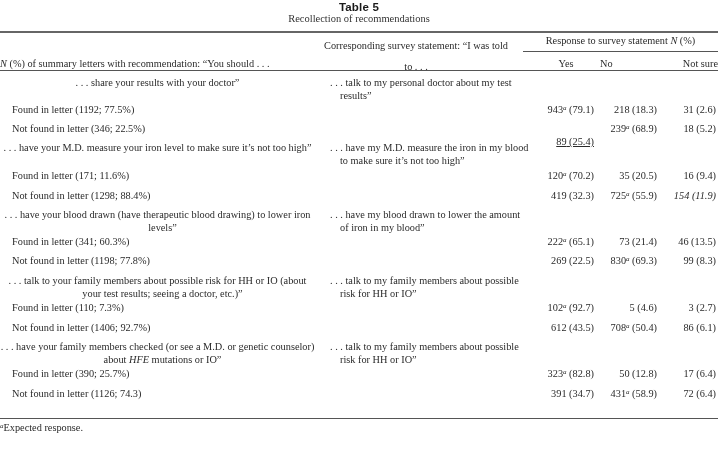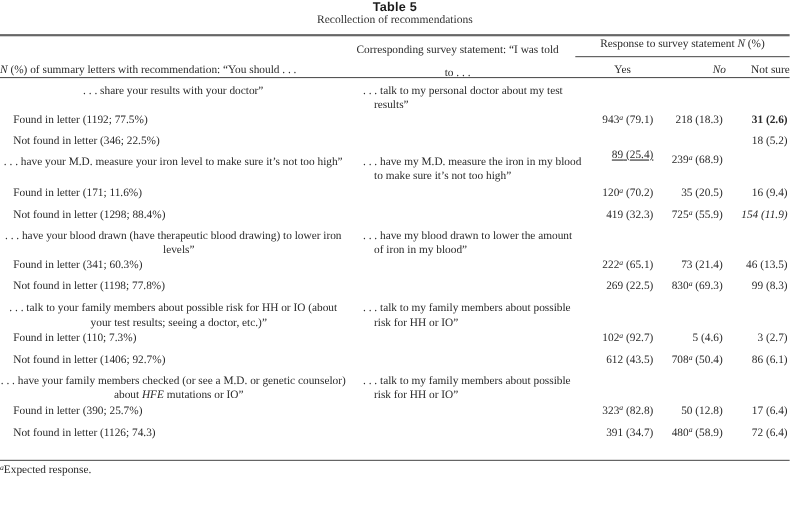--- a/index.html
+++ b/index.html
@@ -22,21 +22,21 @@
   .rule { position: absolute; left: 0; width: 718px; background: #555; }
   .rule.top { top: 31px; height: 2px; background: #666; }
   .rule.head { top: 70px; height: 1px; }
   .rule.bottom { top: 418px; height: 1px; }
   .subrule { position: absolute; top: 51px; left: 523px; width: 195px; height: 1px; background: #555; }
 
   .h-col1 { position: absolute; left: 0; top: 58px; white-space: nowrap; }
   .h-col2 { position: absolute; left: 320px; width: 192px; top: 35px; text-align: center; line-height: 21px; }
   .h-resp { position: absolute; left: 523px; width: 195px; top: 35px; text-align: center; }
   .h-yes { position: absolute; left: 536px; width: 60px; top: 58px; text-align: center; }
-  .h-no  { position: absolute; left: 600px; width: 60px; top: 58px; text-align: right; font-style: italic; }
+  .h-no  { position: absolute; left: 600px; width: 60px; top: 58px; text-align: left; }
   .h-ns  { position: absolute; left: 660px; width: 58px; top: 58px; text-align: right; }
   .rec { position: absolute; left: 0; width: 305px; padding-left: 10px; text-indent: -10px; line-height: 13px; text-align: center; }
   .stmt { position: absolute; left: 330px; width: 190px; padding-left: 10px; text-indent: -10px; line-height: 13px; }
   .sub { position: absolute; left: 12px; white-space: nowrap; }
   .c-yes { position: absolute; left: 500px; width: 94px; text-align: right; white-space: nowrap; }
   .c-no  { position: absolute; left: 590px; width: 67px; text-align: right; white-space: nowrap; }
   .c-ns  { position: absolute; left: 650px; width: 66px; text-align: right; white-space: nowrap; }
   sup { font-size: 7px; font-style: italic; vertical-align: 3px; line-height: 0; }
   i { font-style: italic; }
   .foot { position: absolute; left: 0; top: 422px; }
@@ -56,24 +56,24 @@
 <div class="h-no">No</div>
 <div class="h-ns">Not sure</div>
 <div class="rule head"></div>
 
 <div id="body-rows">
     <div class="rec" style="top: 76px;">. . . share your results with your doctor”</div>
     <div class="stmt" style="top: 76px;">. . . talk to my personal doctor about my test results”</div>
     <div class="sub" style="top: 104px;">Found in letter (1192; 77.5%)</div>
     <div class="c-yes" style="top: 104px;"><span>943</span><sup>a</sup> <span>(79.1)</span></div>
     <div class="c-no" style="top: 104px;"><span>218</span> <span>(18.3)</span></div>
-    <div class="c-ns" style="top: 104px; font-weight: bold;">31 (2.6)</div>
+    <div class="c-ns" style="top: 104px;">31 (2.6)</div>
     <div class="sub" style="top: 123px;">Not found in letter (346; 22.5%)</div>
     <div class="c-yes" style="top: 136px; text-decoration: underline;"><span>89</span> <span>(25.4)</span></div>
-    <div class="c-no" style="top: 123px; margin-top: 17px;"><span>239</span><sup>a</sup> <span>(68.9)</span></div>
+    <div class="c-no" style="top: 123px;"><span>239</span><sup>a</sup> <span>(68.9)</span></div>
     <div class="c-ns" style="top: 123px;">18 (5.2)</div>
     <div class="rec" style="top: 141px;">. . . have your M.D. measure your iron level to make sure it’s not too high”</div>
     <div class="stmt" style="top: 141px;">. . . have my M.D. measure the iron in my blood to make sure it’s not too high”</div>
     <div class="sub" style="top: 170px;">Found in letter (171; 11.6%)</div>
     <div class="c-yes" style="top: 170px;"><span>120</span><sup>a</sup> <span>(70.2)</span></div>
     <div class="c-no" style="top: 170px;"><span>35</span> <span>(20.5)</span></div>
     <div class="c-ns" style="top: 170px;">16 (9.4)</div>
     <div class="sub" style="top: 190px;">Not found in letter (1298; 88.4%)</div>
     <div class="c-yes" style="top: 190px;"><span>419</span> <span>(32.3)</span></div>
     <div class="c-no" style="top: 190px;"><span>725</span><sup>a</sup> <span>(55.9)</span></div>
@@ -99,18 +99,18 @@
     <div class="c-no" style="top: 322px;"><span>708</span><sup>a</sup> <span>(50.4)</span></div>
     <div class="c-ns" style="top: 322px;">86 (6.1)</div>
     <div class="rec" style="top: 340px;"><span>. . . have your family members checked (or see a M.D. or genetic counselor) about </span><i>HFE</i><span> mutations or IO”</span></div>
     <div class="stmt" style="top: 340px;">. . . talk to my family members about possible risk for HH or IO”</div>
     <div class="sub" style="top: 368px;">Found in letter (390; 25.7%)</div>
     <div class="c-yes" style="top: 368px;"><span>323</span><sup>a</sup> <span>(82.8)</span></div>
     <div class="c-no" style="top: 368px;"><span>50</span> <span>(12.8)</span></div>
     <div class="c-ns" style="top: 368px;">17 (6.4)</div>
     <div class="sub" style="top: 388px;">Not found in letter (1126; 74.3)</div>
     <div class="c-yes" style="top: 388px;"><span>391</span> <span>(34.7)</span></div>
-    <div class="c-no" style="top: 388px;"><span>480</span><sup>a</sup> <span>(58.9)</span></div>
+    <div class="c-no" style="top: 388px;"><span>431</span><sup>a</sup> <span>(58.9)</span></div>
     <div class="c-ns" style="top: 388px;">72 (6.4)</div>
   </div>
 
 <div class="rule bottom"></div>
 <div class="foot"><sup>a</sup><span>Expected response.</span></div>
 
 </body></html>

